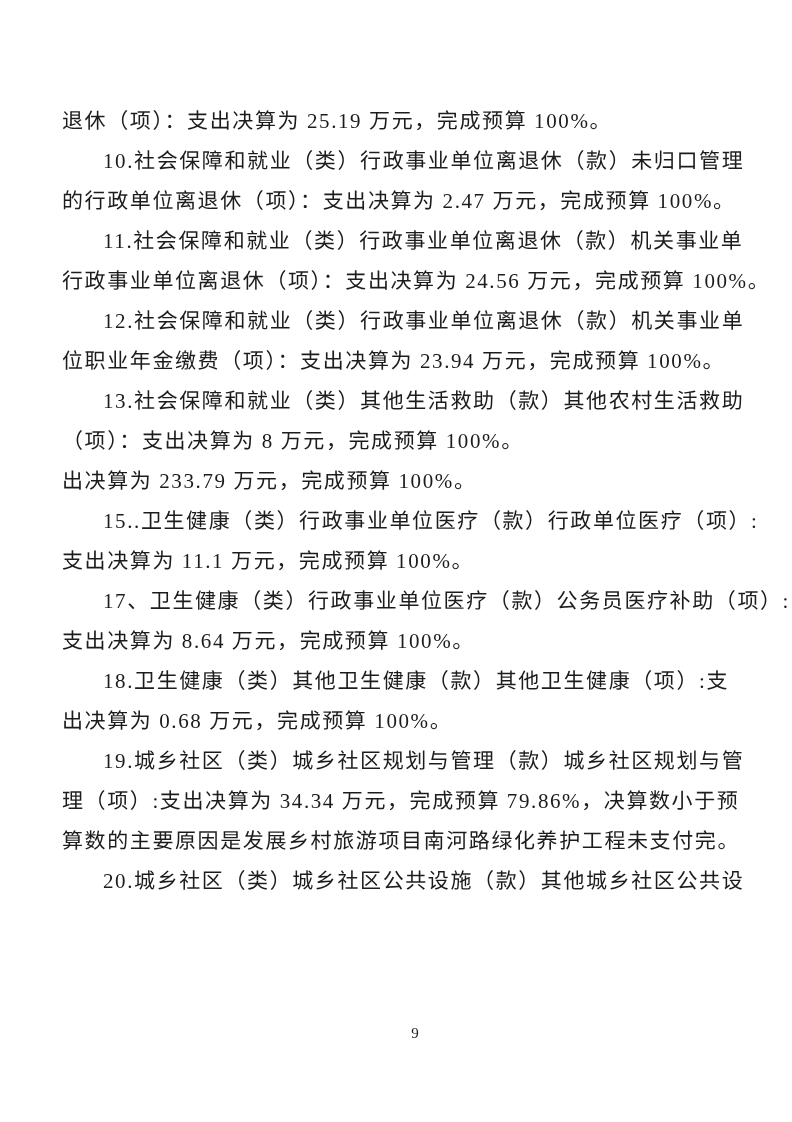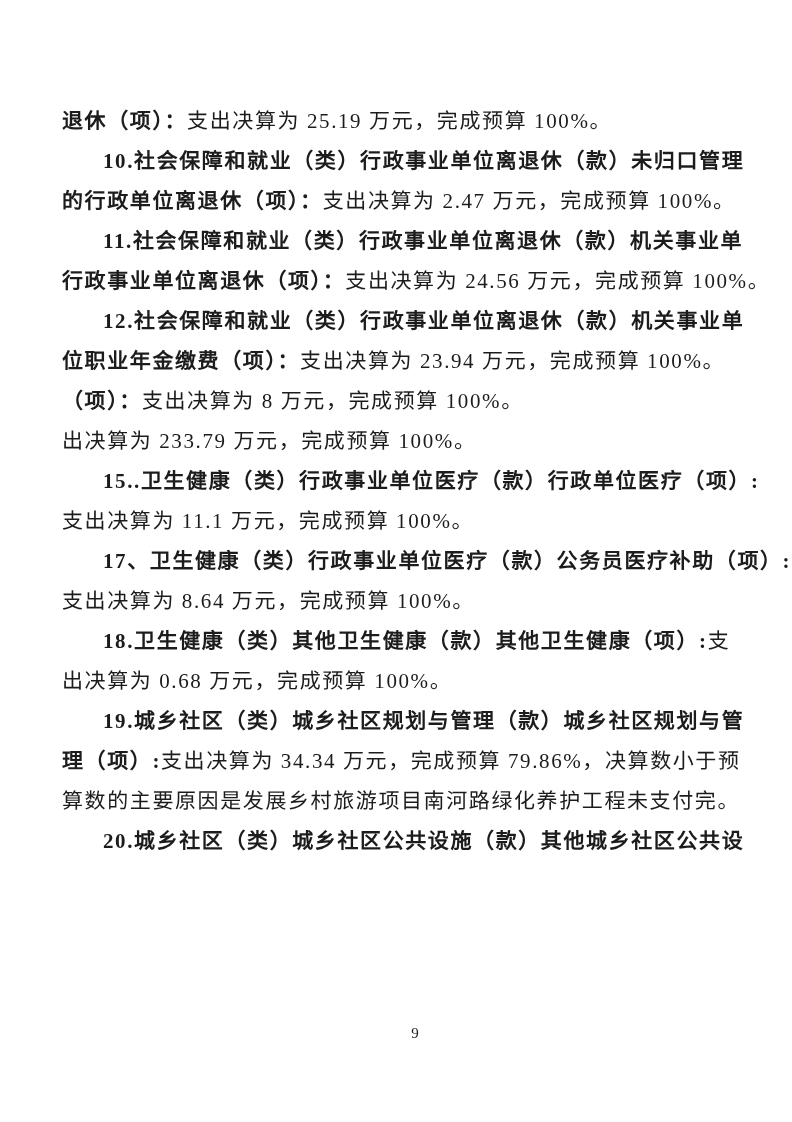--- a/index.html
+++ b/index.html
@@ -27,21 +27,21 @@
     line-height: 40px;
     font-size: 21px;
     letter-spacing: 1.6px;
     white-space: pre;
     text-align: left;
   }
   .ln.ind {
     text-indent: 41px;
   }
   .ln b {
-    font-weight: 700;
+    font-weight: 400;
   }
   .page-footer {
     position: absolute;
     left: 62px;
     top: 1022px;
     width: 706px;
     text-align: center;
     font-size: 15px;
     line-height: 22px;
     letter-spacing: 0;
@@ -53,20 +53,21 @@
 
 <div class="page">
   <div class="content">
     <div class="ln"><b>退休（项）：</b><span>支出决算为 25.19 万元，完成预算 100%。</span></div>
     <div class="ln ind"><b>10.社会保障和就业（类）行政事业单位离退休（款）未归口管理</b><span></span></div>
     <div class="ln"><b>的行政单位离退休（项）：</b><span>支出决算为 2.47 万元，完成预算 100%。</span></div>
     <div class="ln ind"><b>11.社会保障和就业（类）行政事业单位离退休（款）机关事业单</b><span></span></div>
     <div class="ln"><b>行政事业单位离退休（项）：</b><span>支出决算为 24.56 万元，完成预算 100%。</span></div>
     <div class="ln ind"><b>12.社会保障和就业（类）行政事业单位离退休（款）机关事业单</b><span></span></div>
     <div class="ln"><b>位职业年金缴费（项）：</b><span>支出决算为 23.94 万元，完成预算 100%。</span></div>
+    <div class="ln ind"><b>13.社会保障和就业（类）其他生活救助（款）其他农村生活救助</b><span></span></div>
     <div class="ln"><b>（项）：</b><span>支出决算为 8 万元，完成预算 100%。</span></div>
     <div class="ln"><b></b><span>出决算为 233.79 万元，完成预算 100%。</span></div>
     <div class="ln ind"><b>15..卫生健康（类）行政事业单位医疗（款）行政单位医疗（项）:</b><span></span></div>
     <div class="ln"><b></b><span>支出决算为 11.1 万元，完成预算 100%。</span></div>
     <div class="ln ind"><b>17、卫生健康（类）行政事业单位医疗（款）公务员医疗补助（项）:</b><span></span></div>
     <div class="ln"><b></b><span>支出决算为 8.64 万元，完成预算 100%。</span></div>
     <div class="ln ind"><b>18.卫生健康（类）其他卫生健康（款）其他卫生健康（项）:</b><span>支</span></div>
     <div class="ln"><b></b><span>出决算为 0.68 万元，完成预算 100%。</span></div>
     <div class="ln ind"><b>19.城乡社区（类）城乡社区规划与管理（款）城乡社区规划与管</b><span></span></div>
     <div class="ln"><b>理（项）:</b><span>支出决算为 34.34 万元，完成预算 79.86%，决算数小于预</span></div>

